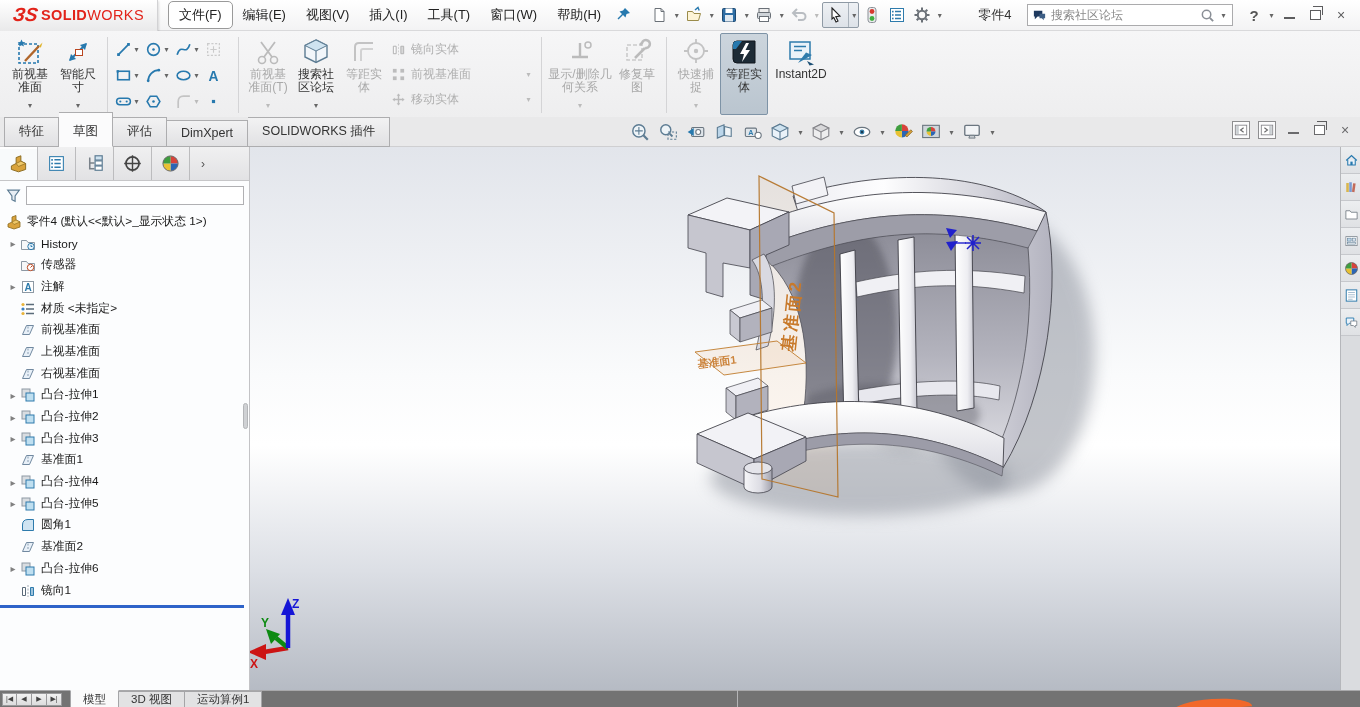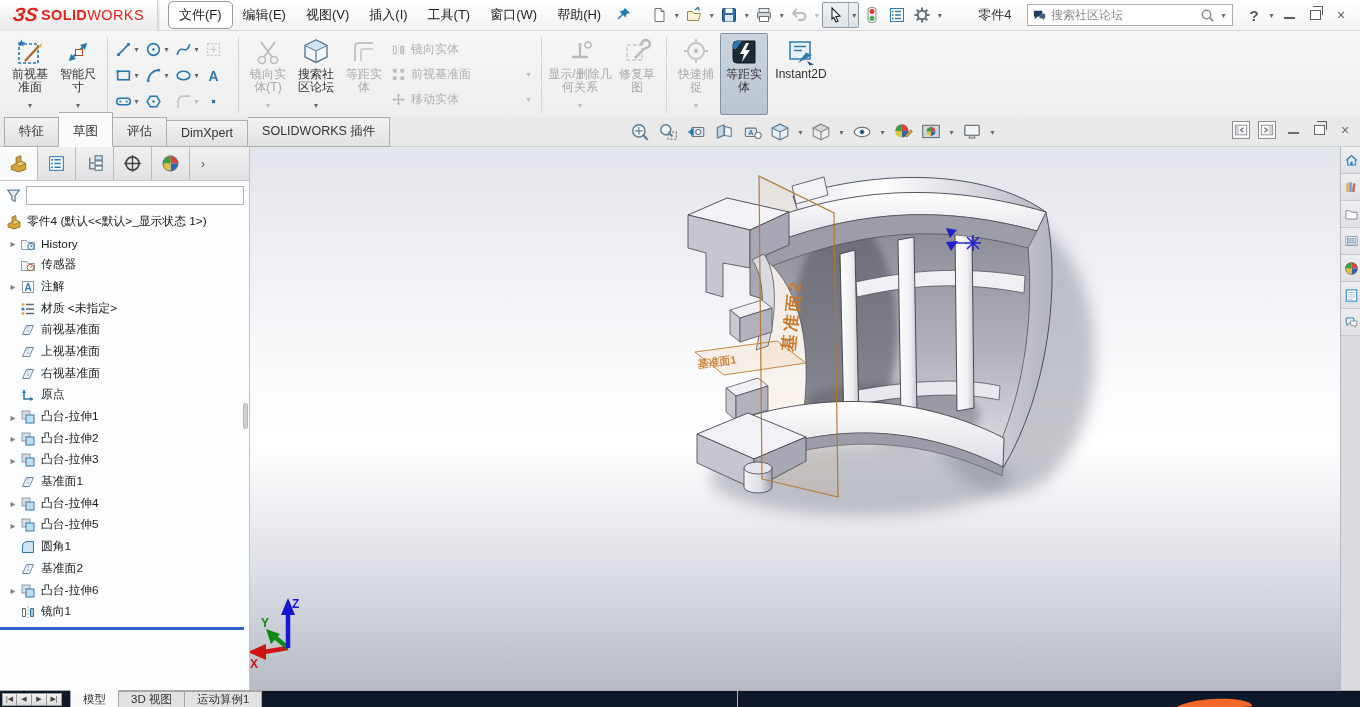--- a/index.html
+++ b/index.html
@@ -86,21 +86,21 @@
 .rollback{height:3px;background:#2f63c9;margin-top:4px;width:244px}
 .split-dot{position:absolute;right:1px;top:256px;width:5px;height:26px;border-radius:3px;background:#cfd1d4;border:1px solid #b3b5b8}
 
 .viewport{position:absolute;left:250px;top:0;width:1090px;height:543px;background:linear-gradient(180deg,#e2e5eb 0%,#eceef2 18%,#fafbfc 42%,#ffffff 55%,#dcdfe5 78%,#b6bbc4 100%);overflow:hidden}
 .viewport svg.model{position:absolute;left:0;top:0}
 
 .taskpane{position:absolute;right:0;top:0;width:20px;height:543px;background:#dadcdf;border-left:1px solid #b5b7bb}
 .tpbtn{width:20px;height:27px;display:flex;align-items:center;justify-content:center;border-bottom:1px solid #c6c8cc;background:linear-gradient(#eceef0,#dfe1e4)}
 .tpbtn svg{width:15px;height:15px}
 
-.bottombar{position:absolute;left:0;top:690px;width:1360px;height:17px;background:#0f172a;border-top:1px solid #a9a9ab;display:flex;align-items:center}
+.bottombar{position:absolute;left:0;top:690px;width:1360px;height:17px;background:#737373;border-top:1px solid #a9a9ab;display:flex;align-items:center}
 .bnav{display:flex;margin-left:2px}
 .bnav span{width:15px;height:13px;border:1px solid #9a9a9c;border-left-width:0;background:linear-gradient(#f2f2f2,#dcdcdd);font-size:7px;color:#444;display:flex;align-items:center;justify-content:center}
 .bnav span:first-child{border-left-width:1px}
 .btabs{display:flex;margin-left:8px;height:17px;align-items:stretch}
 .btab{padding:1px 12px 0;font-size:11.5px;color:#333;border:1px solid #a5a5a7;border-left-width:0;background:#e2e2e3;display:flex;align-items:center}
 .btab:first-child{border-left-width:1px}
 .btab.active{background:#fafafa;border-top-color:#fafafa;margin-top:-1px}
 .bdiv{position:absolute;left:737px;top:690px;width:1px;height:17px;background:#b5b5b7}
 .toast-peek{position:absolute;left:1172px;top:699px;width:80px;height:10px;background:#f2682a;border-radius:50% 50% 0 0/100% 100% 0 0;transform:rotate(-4deg)}
 .hidden-defs{position:absolute;width:0;height:0;overflow:hidden}
@@ -622,21 +622,21 @@
             <use href="#s-pt"></use>
           </svg>
           <span class="cv" style="visibility:hidden">▾</span>
         </span>
     </div>
     <div class="vsep"></div>
     <div class="rbtn dis">
       <svg>
           <use href="#s-trim"></use>
         </svg>
-      <span class="lab">镜向实体(T)</span>
+      <span class="lab">前视基准面(T)</span>
       <span class="cv d">▾</span>
     </div>
     <div class="rbtn">
       <svg>
           <use href="#s-convert"></use>
         </svg>
       <span class="lab">搜索社区论坛</span>
       <span class="cv">▾</span>
     </div>
     <div class="rbtn dis">
@@ -879,27 +879,20 @@
               <use href="#s-plane"></use>
             </svg>
             <span class="tl">上视基准面</span>
           </div>
         <div class="trow">
             <span class="tw"></span>
             <svg class="ti">
               <use href="#s-plane"></use>
             </svg>
             <span class="tl">右视基准面</span>
-          </div>
-        <div class="trow">
-            <span class="tw"></span>
-            <svg class="ti">
-              <use href="#s-orig"></use>
-            </svg>
-            <span class="tl">原点</span>
           </div>
         <div class="trow">
             <span class="tw">▸</span>
             <svg class="ti">
               <use href="#s-extr"></use>
             </svg>
             <span class="tl">凸台-拉伸1</span>
           </div>
         <div class="trow">
             <span class="tw">▸</span>

